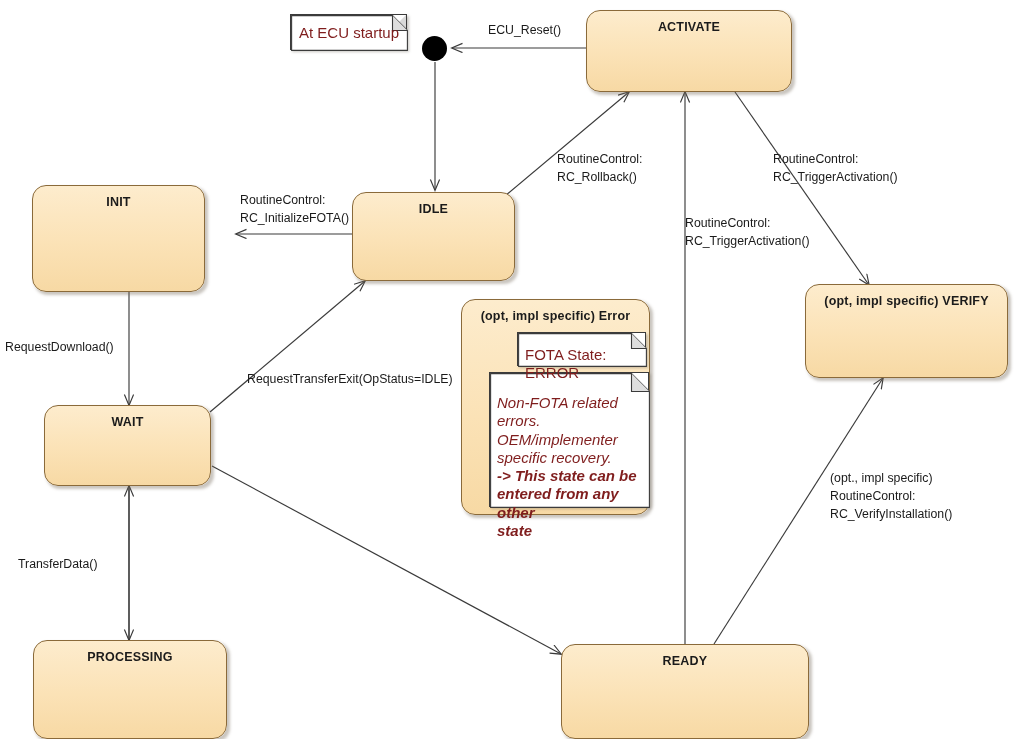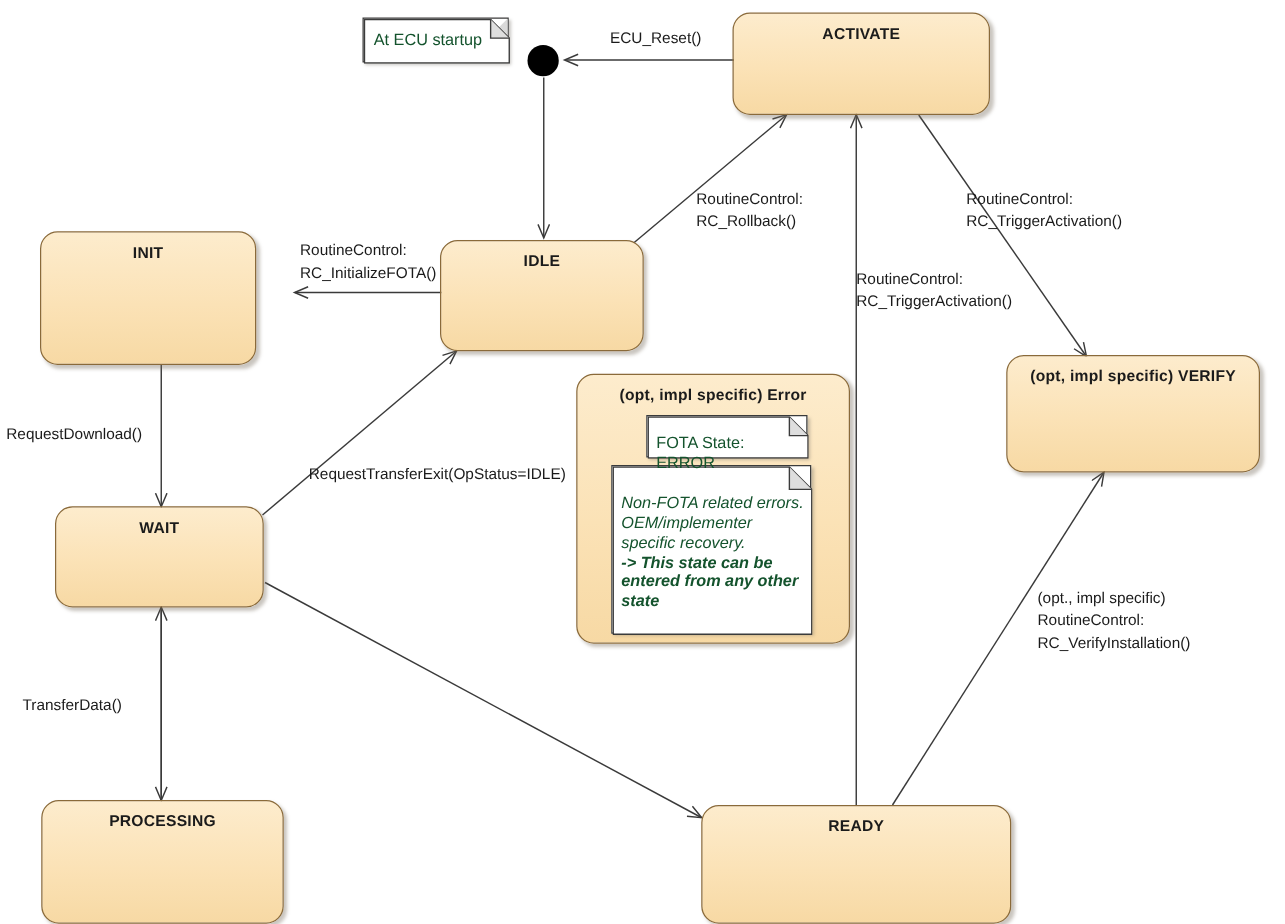--- a/index.html
+++ b/index.html
@@ -64,22 +64,22 @@
     top: 0;
     right: 0;
     width: 0;
     height: 0;
   }
   .note-body {
     position: relative;
     z-index: 2;
   }
   .note-text {
-    font-size: 13px;
-    color: #14532d;
+    font-size: 15px;
+    color: #7f1d1d;
     line-height: 1.22;
   }
   .edge-label {
     position: absolute;
     font-size: 12.3px;
     color: #1a1a1a;
     line-height: 1.45;
     white-space: nowrap;
   }
   .it { font-style: italic; }
@@ -155,21 +155,21 @@
   </div>
 
   <div class="state" style="left:33px; top:640px; width:194px; height:99px;">
     <span class="title">PROCESSING</span>
   </div>
 
   <div class="state" style="left:561px; top:644px; width:248px; height:95px;">
     <span class="title">READY</span>
   </div>
 
-  <div class="state" style="left:461px; top:299px; width:219px; height:216px;">
+  <div class="state" style="left:461px; top:299px; width:189px; height:216px;">
     <span class="title">(opt, impl specific) Error</span>
 
     <div class="note" style="left:55px; top:32px; width:129px; height:34px;">
       <svg style="position:absolute;left:0;top:0;width:129px;height:34px;" viewBox="0 0 129 34">
         <path d="M0.6,0.6 L113.5,0.6 L128.4,15.5 L128.4,33.4 L0.6,33.4 Z" fill="#ffffff" stroke="#3b3b3b" stroke-width="1.1"></path>
         <path d="M113.5,0.6 L113.5,15.5 L128.4,15.5" fill="#dedede" stroke="#3b3b3b" stroke-width="1.1"></path>
       </svg>
       <div class="note-body note-text" style="padding:13px 0 0 7px;">FOTA State: ERROR</div>
     </div>
 

